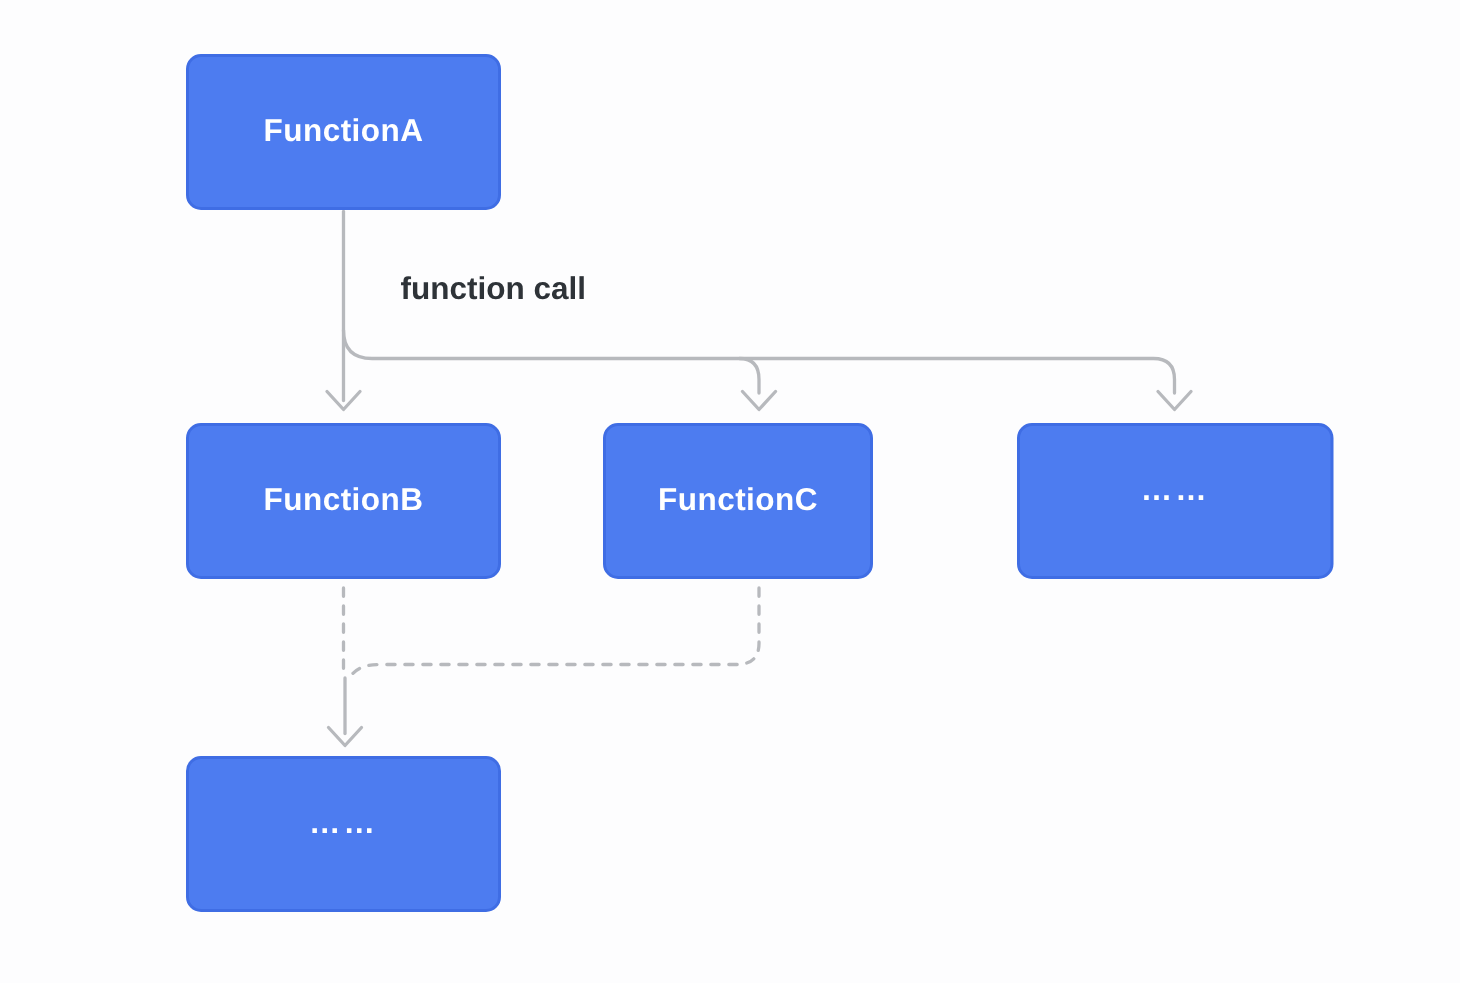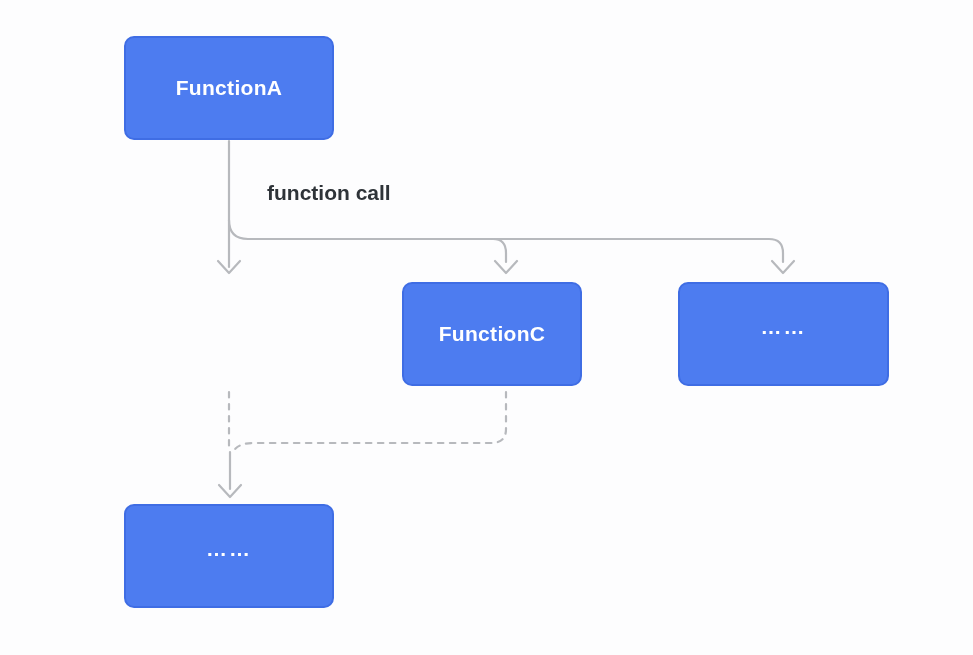--- a/index.html
+++ b/index.html
@@ -86,20 +86,23 @@
     <path d="M230 452 L230 489"></path>
     <path d="M219 485 L230 497 L241 485"></path>
   </svg>
 
   <div class="node node-a">
     <span>FunctionA</span>
   </div>
 
   <div class="edge-label">function call</div>
 
+  <div class="node node-b">
+    <span>FunctionB</span>
+  </div>
 
   <div class="node node-c">
     <span>FunctionC</span>
   </div>
 
   <div class="node node-d">
     <span class="dots">……</span>
   </div>
 
   <div class="node node-e">

